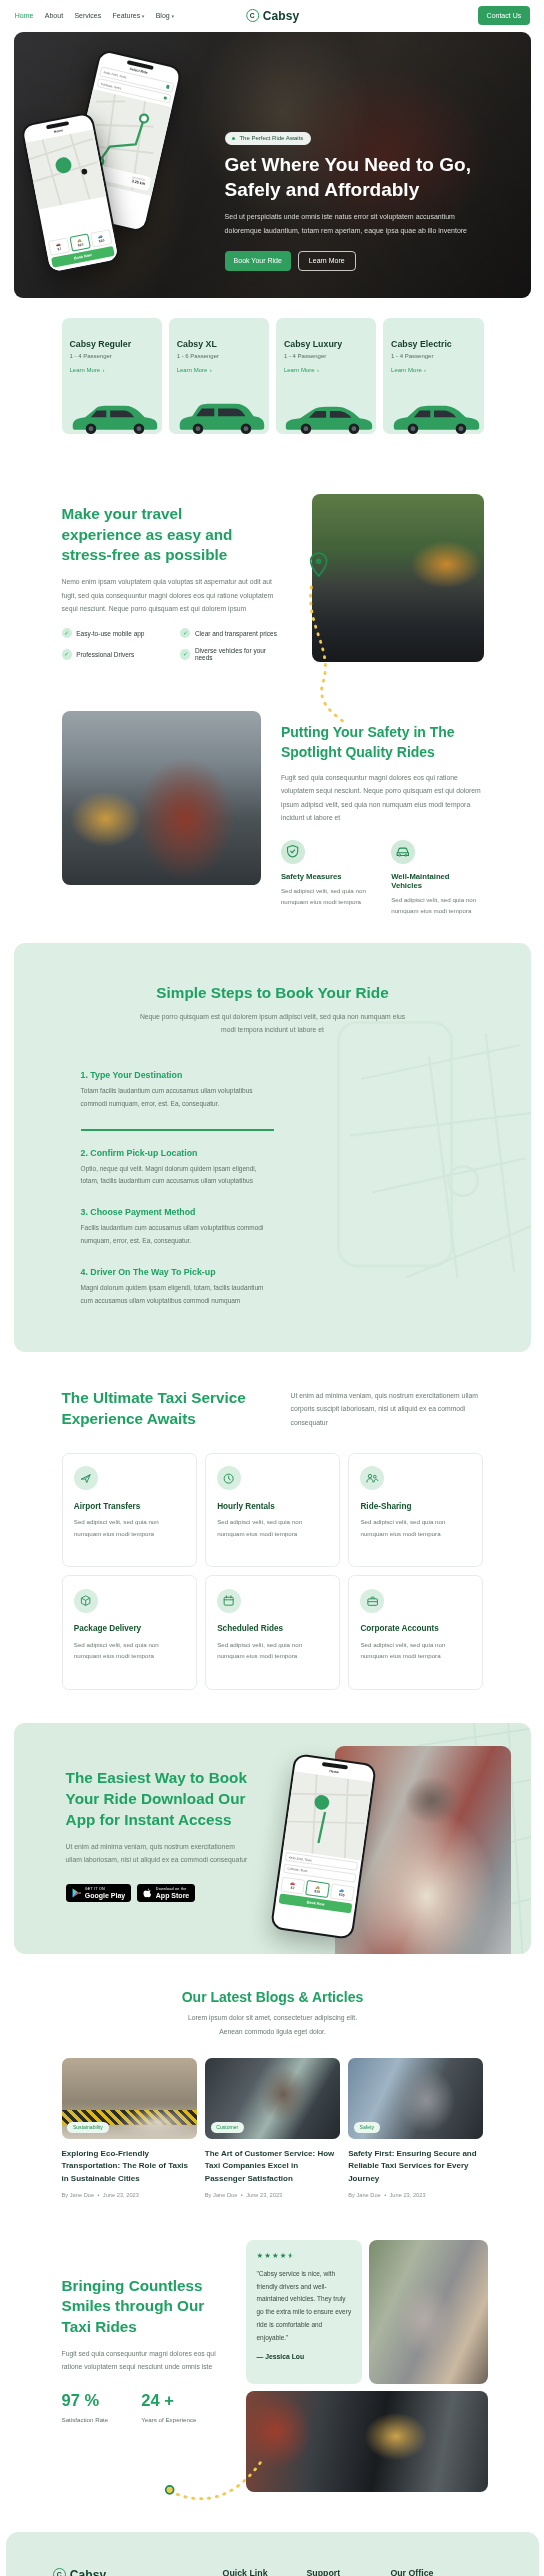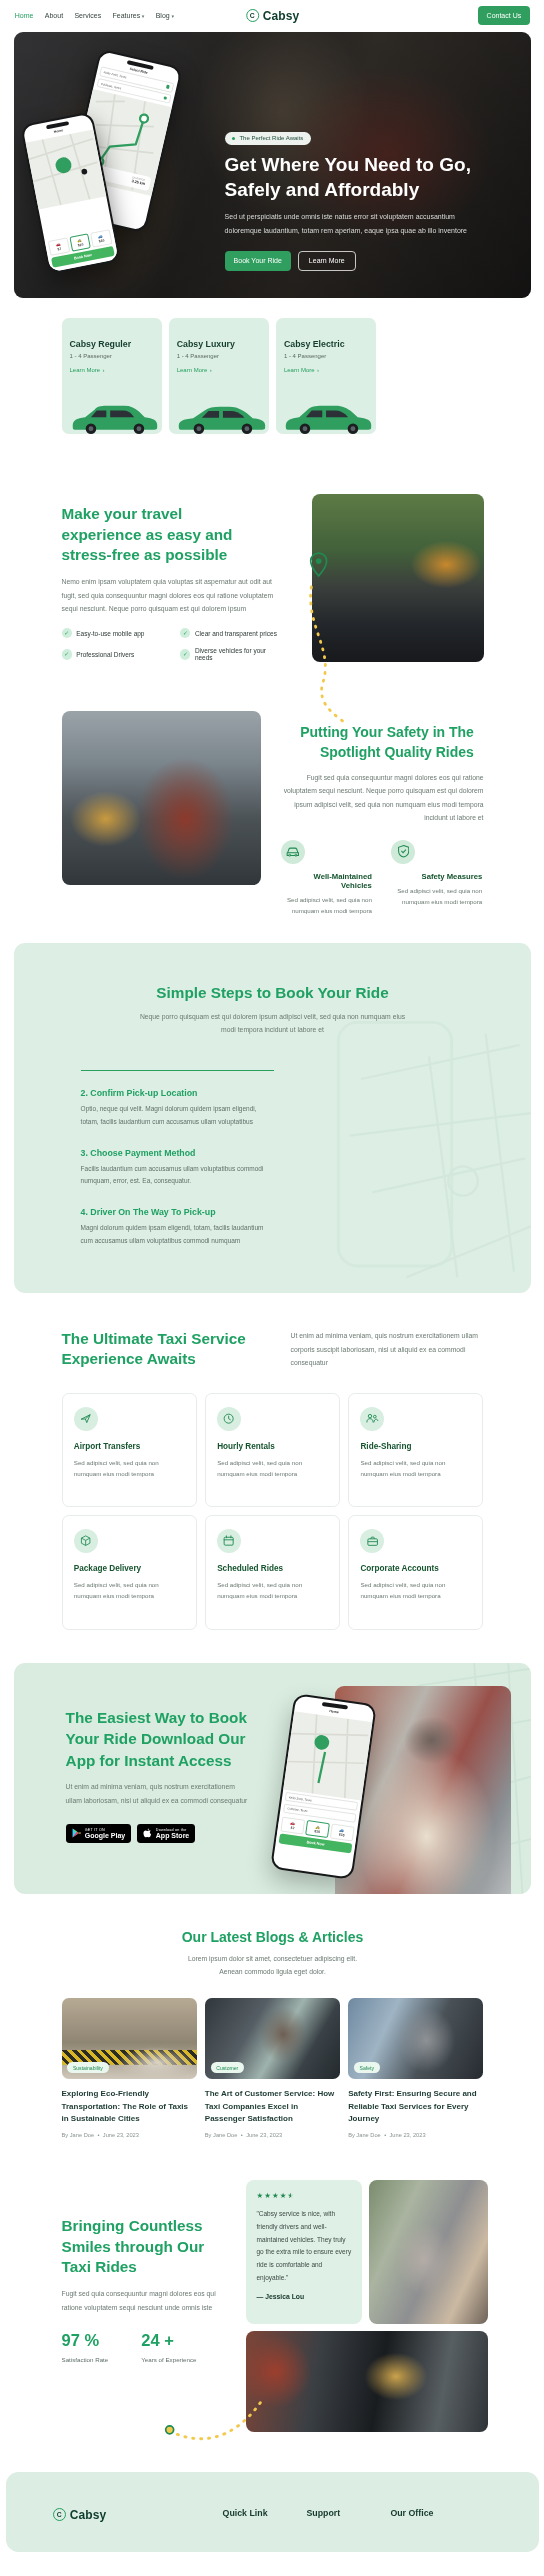--- a/index.html
+++ b/index.html
@@ -80,21 +80,21 @@
   .photo { border-radius:8px; }
   .travel-photo { width:179px; height:168px; margin-top:3.4px;
     background:
       radial-gradient(51px 34px at 78% 42%, #c8882d, rgba(200,136,45,0) 70%),
       linear-gradient(180deg, #5d7b45 0%, #42603a 34%, #3b3f3c 55%, #23262a 78%, #17191c 100%);
   }
   .pin { position:absolute; left:247px; top:62px; }
   .dash1 { position:absolute; left:238px; top:91px; z-index:1;}
 
   
-  .safety { margin-top:49px; display:flex; gap:20.4px; position:relative;text-align:right;}
+  .safety { margin-top:49px; display:flex; gap:20.4px; position:relative;}
   .safety-photo { width:199px; height:174px; flex:none;
     background:
       radial-gradient(68px 85px at 62% 62%, #8c3a2c, rgba(140,58,44,0) 72%),
       radial-gradient(51px 40px at 22% 62%, #c99a3f, rgba(201,154,63,0) 70%),
       linear-gradient(180deg, #9aa3a8 0%, #7b858c 30%, #4b5256 62%, #31363a 100%);
   }
   .safety-right { padding-top:12.5px; }
   .safety-right h2 { font-size:14px; line-height:1.4; max-width:193px; }
   .safety-right .p-gray { margin-top:8px; max-width:204px; }
   .feat-row { display:flex; gap:19.3px; margin-top:14.8px; }
@@ -297,20 +297,37 @@
         <path d="M14 58 C14 46 22 42 40 40 L60 24 C64 18 72 16 84 16 L122 16 C134 16 142 20 152 28 L164 40 C182 42 190 47 190 56 L190 62 C190 65 187 66 184 66 L18 66 C15 66 14 64 14 60 Z" fill="#2f9e5f"></path>
         <path d="M64 26 L84 26 L84 40 L52 40 Z" fill="#2b3136"></path>
           <path d="M92 26 L120 26 C127 26 132 29 136 33 L142 40 L92 40 Z" fill="#2b3136"></path>
         <circle cx="52" cy="64" r="11" fill="#1c1f22"></circle>
           <circle cx="52" cy="64" r="5" fill="#5c646a"></circle>
         <circle cx="152" cy="64" r="11" fill="#1c1f22"></circle>
           <circle cx="152" cy="64" r="5" fill="#5c646a"></circle>
       </svg>
     </div>
     <div class="fleet-card">
+      <h3>Cabsy XL</h3>
+      <div class="pax">1 - 6 Passenger</div>
+      <div class="more">
+          <span>Learn More</span>
+          <span>›</span>
+        </div>
+      <svg class="car" viewBox="0 0 200 80">
+        <path d="M14 56 C14 44 24 40 40 38 L52 20 C56 14 64 12 76 12 L130 12 C142 12 150 16 158 24 L168 38 C184 40 190 46 190 56 L190 62 C190 65 187 66 184 66 L18 66 C15 66 14 64 14 60 Z" fill="#2f9e5f"></path>
+        <path d="M60 22 L86 22 L86 38 L48 38 Z" fill="#2b3136"></path>
+          <path d="M94 22 L128 22 C136 22 142 26 146 31 L151 38 L94 38 Z" fill="#2b3136"></path>
+        <circle cx="52" cy="64" r="11" fill="#1c1f22"></circle>
+          <circle cx="52" cy="64" r="5" fill="#5c646a"></circle>
+        <circle cx="152" cy="64" r="11" fill="#1c1f22"></circle>
+          <circle cx="152" cy="64" r="5" fill="#5c646a"></circle>
+      </svg>
+    </div>
+    <div class="fleet-card">
       <h3>Cabsy Luxury</h3>
       <div class="pax">1 - 4 Passenger</div>
       <div class="more">
           <span>Learn More</span>
           <span>›</span>
         </div>
       <svg class="car" viewBox="0 0 200 80">
         <path d="M12 58 C12 48 20 44 42 42 L66 26 C74 20 84 18 98 18 L118 18 C132 18 144 24 154 32 L166 42 C184 44 192 49 192 57 L192 62 C192 65 189 66 186 66 L16 66 C13 66 12 64 12 60 Z" fill="#2f9e5f"></path>
         <path d="M74 27 L96 27 L96 41 L60 41 Z" fill="#2b3136"></path>
           <path d="M104 27 L120 27 C130 27 138 31 144 36 L149 41 L104 41 Z" fill="#2b3136"></path>
@@ -374,52 +391,56 @@
 </section>
 
 <section class="safety container">
   <div class="photo safety-photo"></div>
   <div class="safety-right">
     <h2 class="h-green">Putting Your Safety in The Spotlight Quality Rides</h2>
     <p class="p-gray">Fugit sed quia consequuntur magni dolores eos qui ratione voluptatem sequi nesciunt. Neque porro quisquam est qui dolorem ipsum adipisci velit, sed quia non numquam eius modi tempora incidunt ut labore et</p>
     <div class="feat-row">
       <div class="feat">
         <div class="fic">
+          <svg width="11.3" height="12.5" viewBox="0 0 20 22">
+              <path d="M10 1 L19 4 V10 C19 16 15 20 10 21 C5 20 1 16 1 10 V4 Z" fill="none" stroke="#1f8a52" stroke-width="1.8"></path>
+              <path d="M6 10.5 L9 13.5 L14 8" fill="none" stroke="#1f8a52" stroke-width="1.8"></path>
+            </svg>
+        </div>
+        <h4>Safety Measures</h4>
+        <p>Sed adipisci velit, sed quia non numquam eius modi tempora</p>
+      </div>
+      <div class="feat">
+        <div class="fic">
           <svg width="13.6" height="10.2" viewBox="0 0 24 18">
               <path d="M3 10 L5 4 C5.5 2.8 6.5 2 8 2 L16 2 C17.5 2 18.5 2.8 19 4 L21 10 M2 10 L22 10 L22 15 L19 15 M2 10 L2 15 L5 15 M8 15 L16 15" fill="none" stroke="#1f8a52" stroke-width="1.8" stroke-linecap="round"></path>
               <circle cx="6.5" cy="14.5" r="1.8" fill="none" stroke="#1f8a52" stroke-width="1.5"></circle>
               <circle cx="17.5" cy="14.5" r="1.8" fill="none" stroke="#1f8a52" stroke-width="1.5"></circle>
             </svg>
         </div>
         <h4>Well-Maintained Vehicles</h4>
-        <p>Sed adipisci velit, sed quia non numquam eius modi tempora</p>
-      </div>
-      <div class="feat">
-        <div class="fic">
-          <svg width="11.3" height="12.5" viewBox="0 0 20 22">
-              <path d="M10 1 L19 4 V10 C19 16 15 20 10 21 C5 20 1 16 1 10 V4 Z" fill="none" stroke="#1f8a52" stroke-width="1.8"></path>
-              <path d="M6 10.5 L9 13.5 L14 8" fill="none" stroke="#1f8a52" stroke-width="1.8"></path>
-            </svg>
-        </div>
-        <h4>Safety Measures</h4>
         <p>Sed adipisci velit, sed quia non numquam eius modi tempora</p>
       </div>
     </div>
   </div>
 </section>
 
 <section class="steps">
   <svg class="steps-art" width="204" height="272" viewBox="0 0 360 480">
     <rect x="20" y="20" width="200" height="430" rx="34" fill="none" stroke="#cfe5d8" stroke-width="5"></rect>
     <path d="M60 120 L340 60 M40 220 L360 180 M80 320 L350 260 M140 470 L360 380 M180 80 L230 470 M280 40 L330 460" stroke="#cde3d6" stroke-width="4" fill="none"></path>
     <circle cx="240" cy="300" r="26" fill="none" stroke="#cde3d6" stroke-width="4"></circle>
   </svg>
   <h2 class="h-green">Simple Steps to Book Your Ride</h2>
   <p class="sub p-gray">Neque porro quisquam est qui dolorem ipsum adipisci velit, sed quia non numquam eius modi tempora incidunt ut labore et</p>
   <div class="steps-list">
+    <div class="step">
+      <h3>1. Type Your Destination</h3>
+      <p>Totam facilis laudantium cum accusamus ullam voluptatibus commodi numquam, error, est. Ea, consequatur.</p>
+    </div>
     <div class="step-divider"></div>
     <div class="step">
       <h3>2. Confirm Pick-up Location</h3>
       <p>Optio, neque qui velit. Magni dolorum quidem ipsam eligendi, totam, facilis laudantium cum accusamus ullam voluptatibus</p>
     </div>
     <div class="step">
       <h3>3. Choose Payment Method</h3>
       <p>Facilis laudantium cum accusamus ullam voluptatibus commodi numquam, error, est. Ea, consequatur.</p>
     </div>
     <div class="step" style="margin-bottom:0;">

